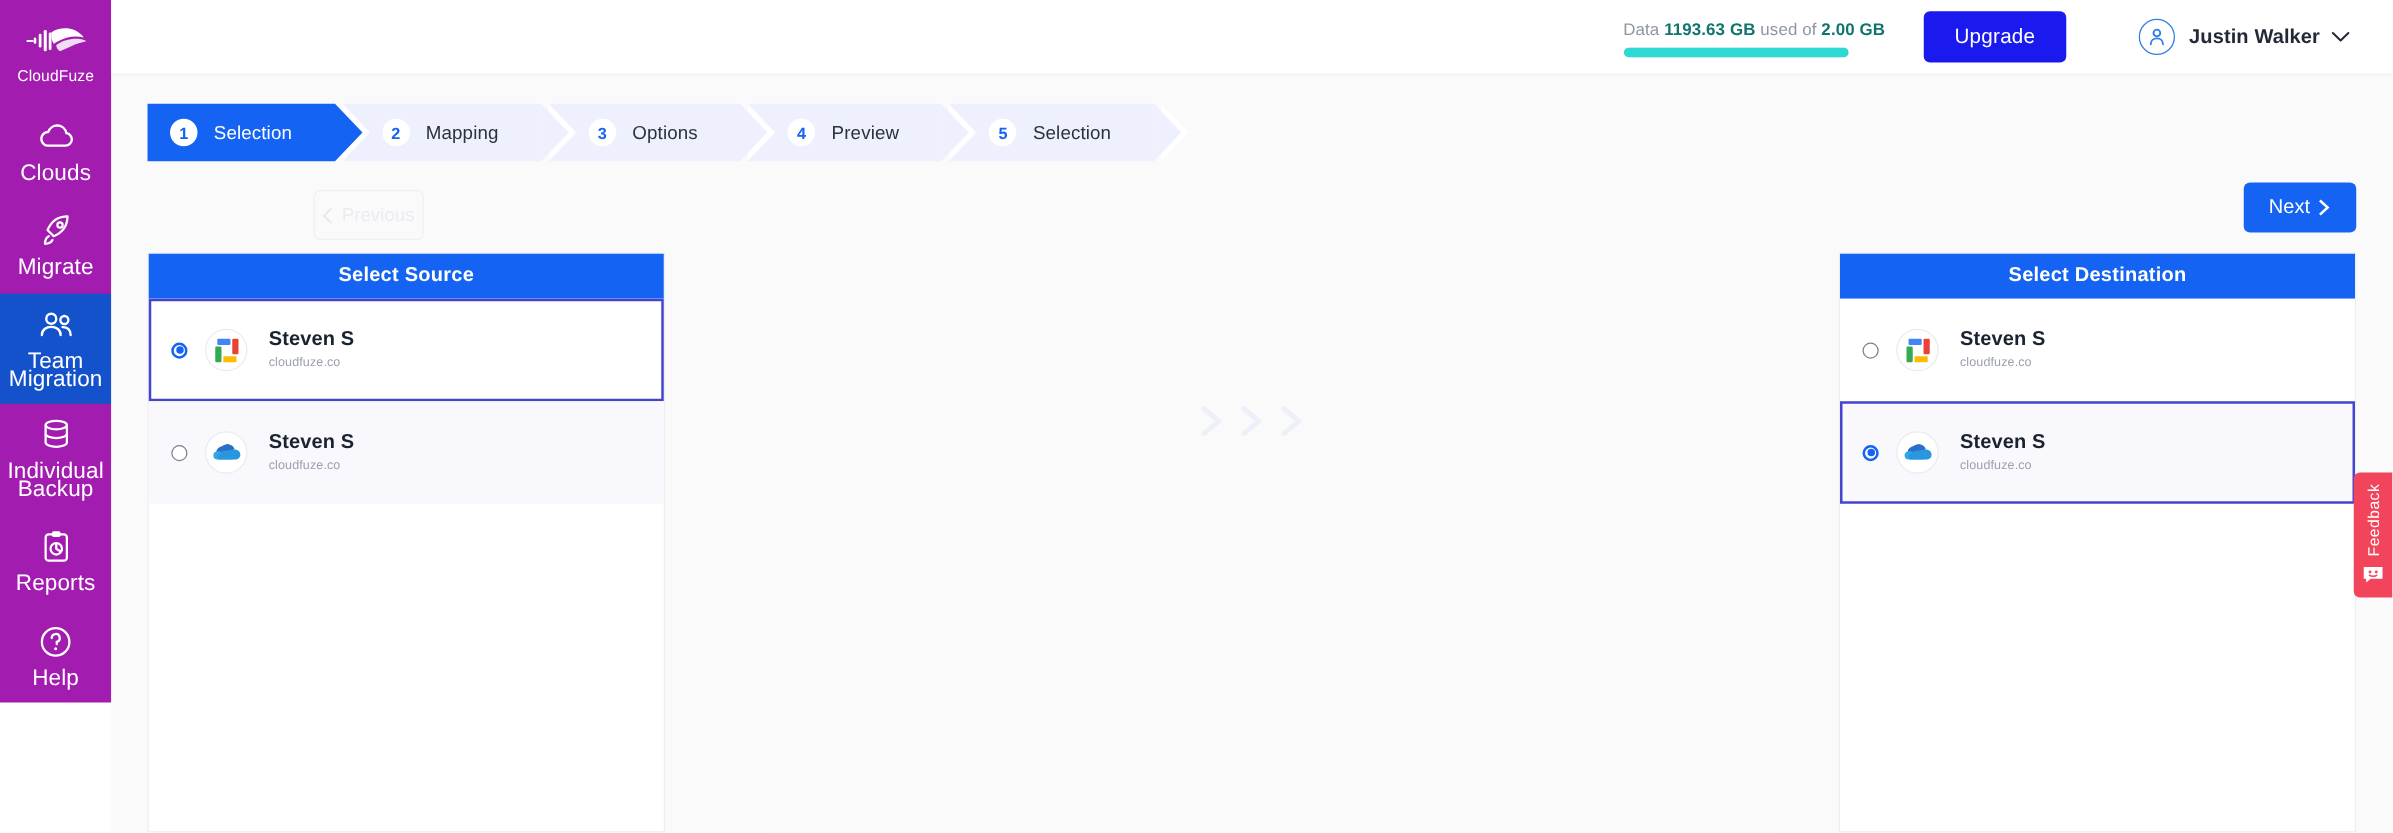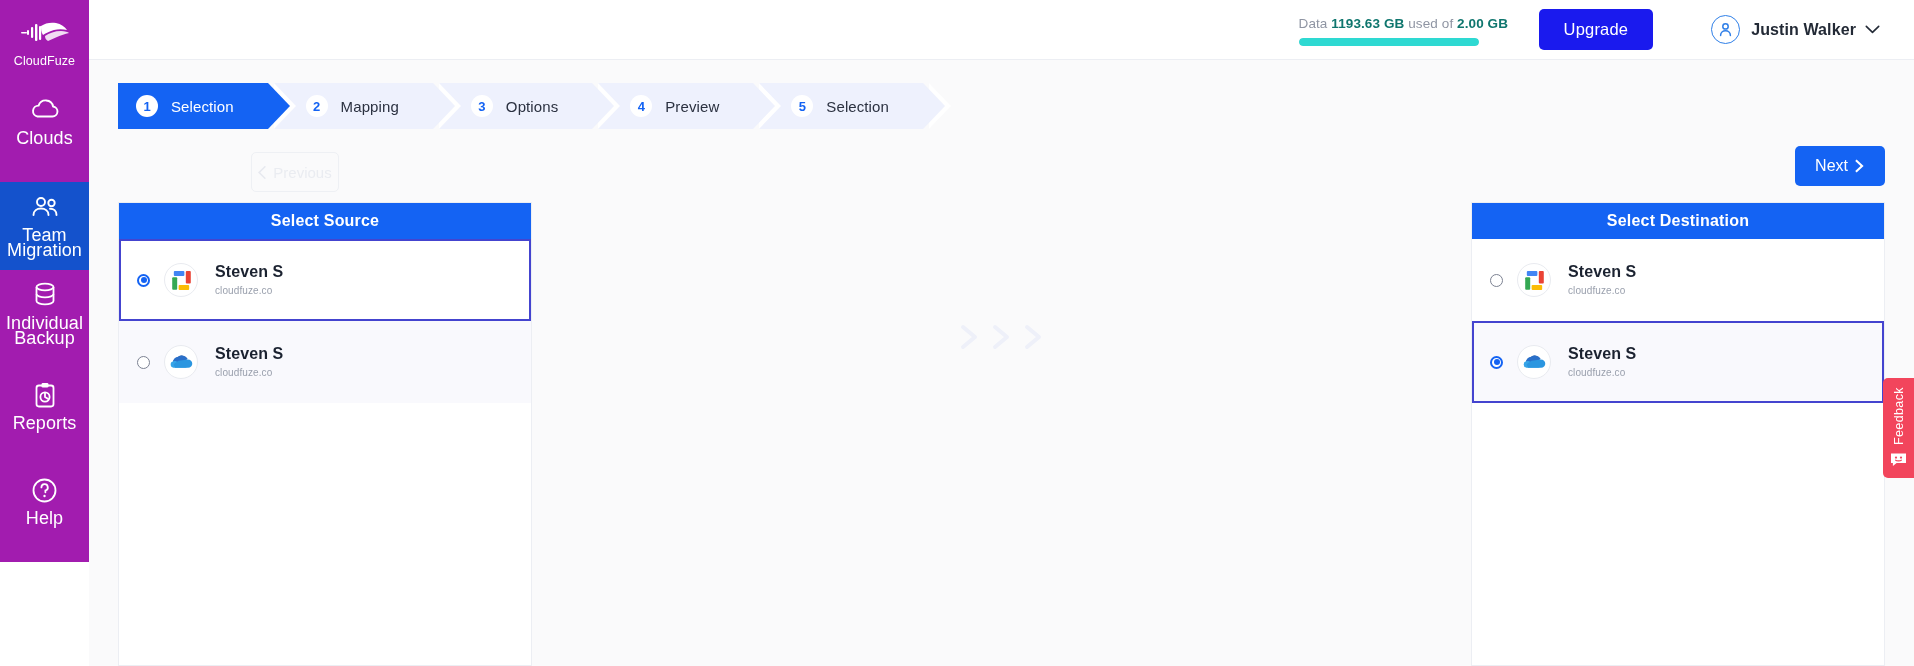--- a/index.html
+++ b/index.html
@@ -254,20 +254,30 @@
       <span class="nav-icon">
         <svg width="30" height="22" viewBox="0 0 30 22" fill="none" stroke="#ffffff" stroke-width="1.9" stroke-linejoin="round" stroke-linecap="round">
           <path d="M7.5 17.5h15a5 5 0 0 0 .6-9.96A7.5 7.5 0 0 0 8.6 6.6 5.5 5.5 0 0 0 7.5 17.5z"></path>
         </svg>
       </span>
       <span class="nav-label">Clouds</span>
     </div>
 
     <div class="spacer-sm"></div>
 
+    <div class="nav-item">
+      <span class="nav-icon">
+        <svg width="28" height="28" viewBox="0 0 28 28" fill="none" stroke="#ffffff" stroke-width="1.8" stroke-linejoin="round" stroke-linecap="round">
+          <path d="M11 17l-4-4c3-7 9-11 16-11 0 7-4 13-11 16z"></path>
+          <circle cx="17" cy="9" r="2.1"></circle>
+          <path d="M8 18c-2 1-3 3-3 6 3 0 5-1 6-3"></path>
+        </svg>
+      </span>
+      <span class="nav-label">Migrate</span>
+    </div>
 
     <div class="spacer-sm"></div>
 
     <div class="nav-item active">
       <span class="nav-icon">
         <svg width="30" height="24" viewBox="0 0 30 24" fill="none" stroke="#ffffff" stroke-width="1.9" stroke-linecap="round" stroke-linejoin="round">
           <circle cx="11" cy="7" r="4"></circle>
           <path d="M3.5 20c0-4.1 3.4-6.5 7.5-6.5s7.5 2.4 7.5 6.5"></path>
           <circle cx="21.5" cy="8" r="3.2"></circle>
           <path d="M20 13.7c3.6-.2 6.5 2 6.5 6.3"></path>

